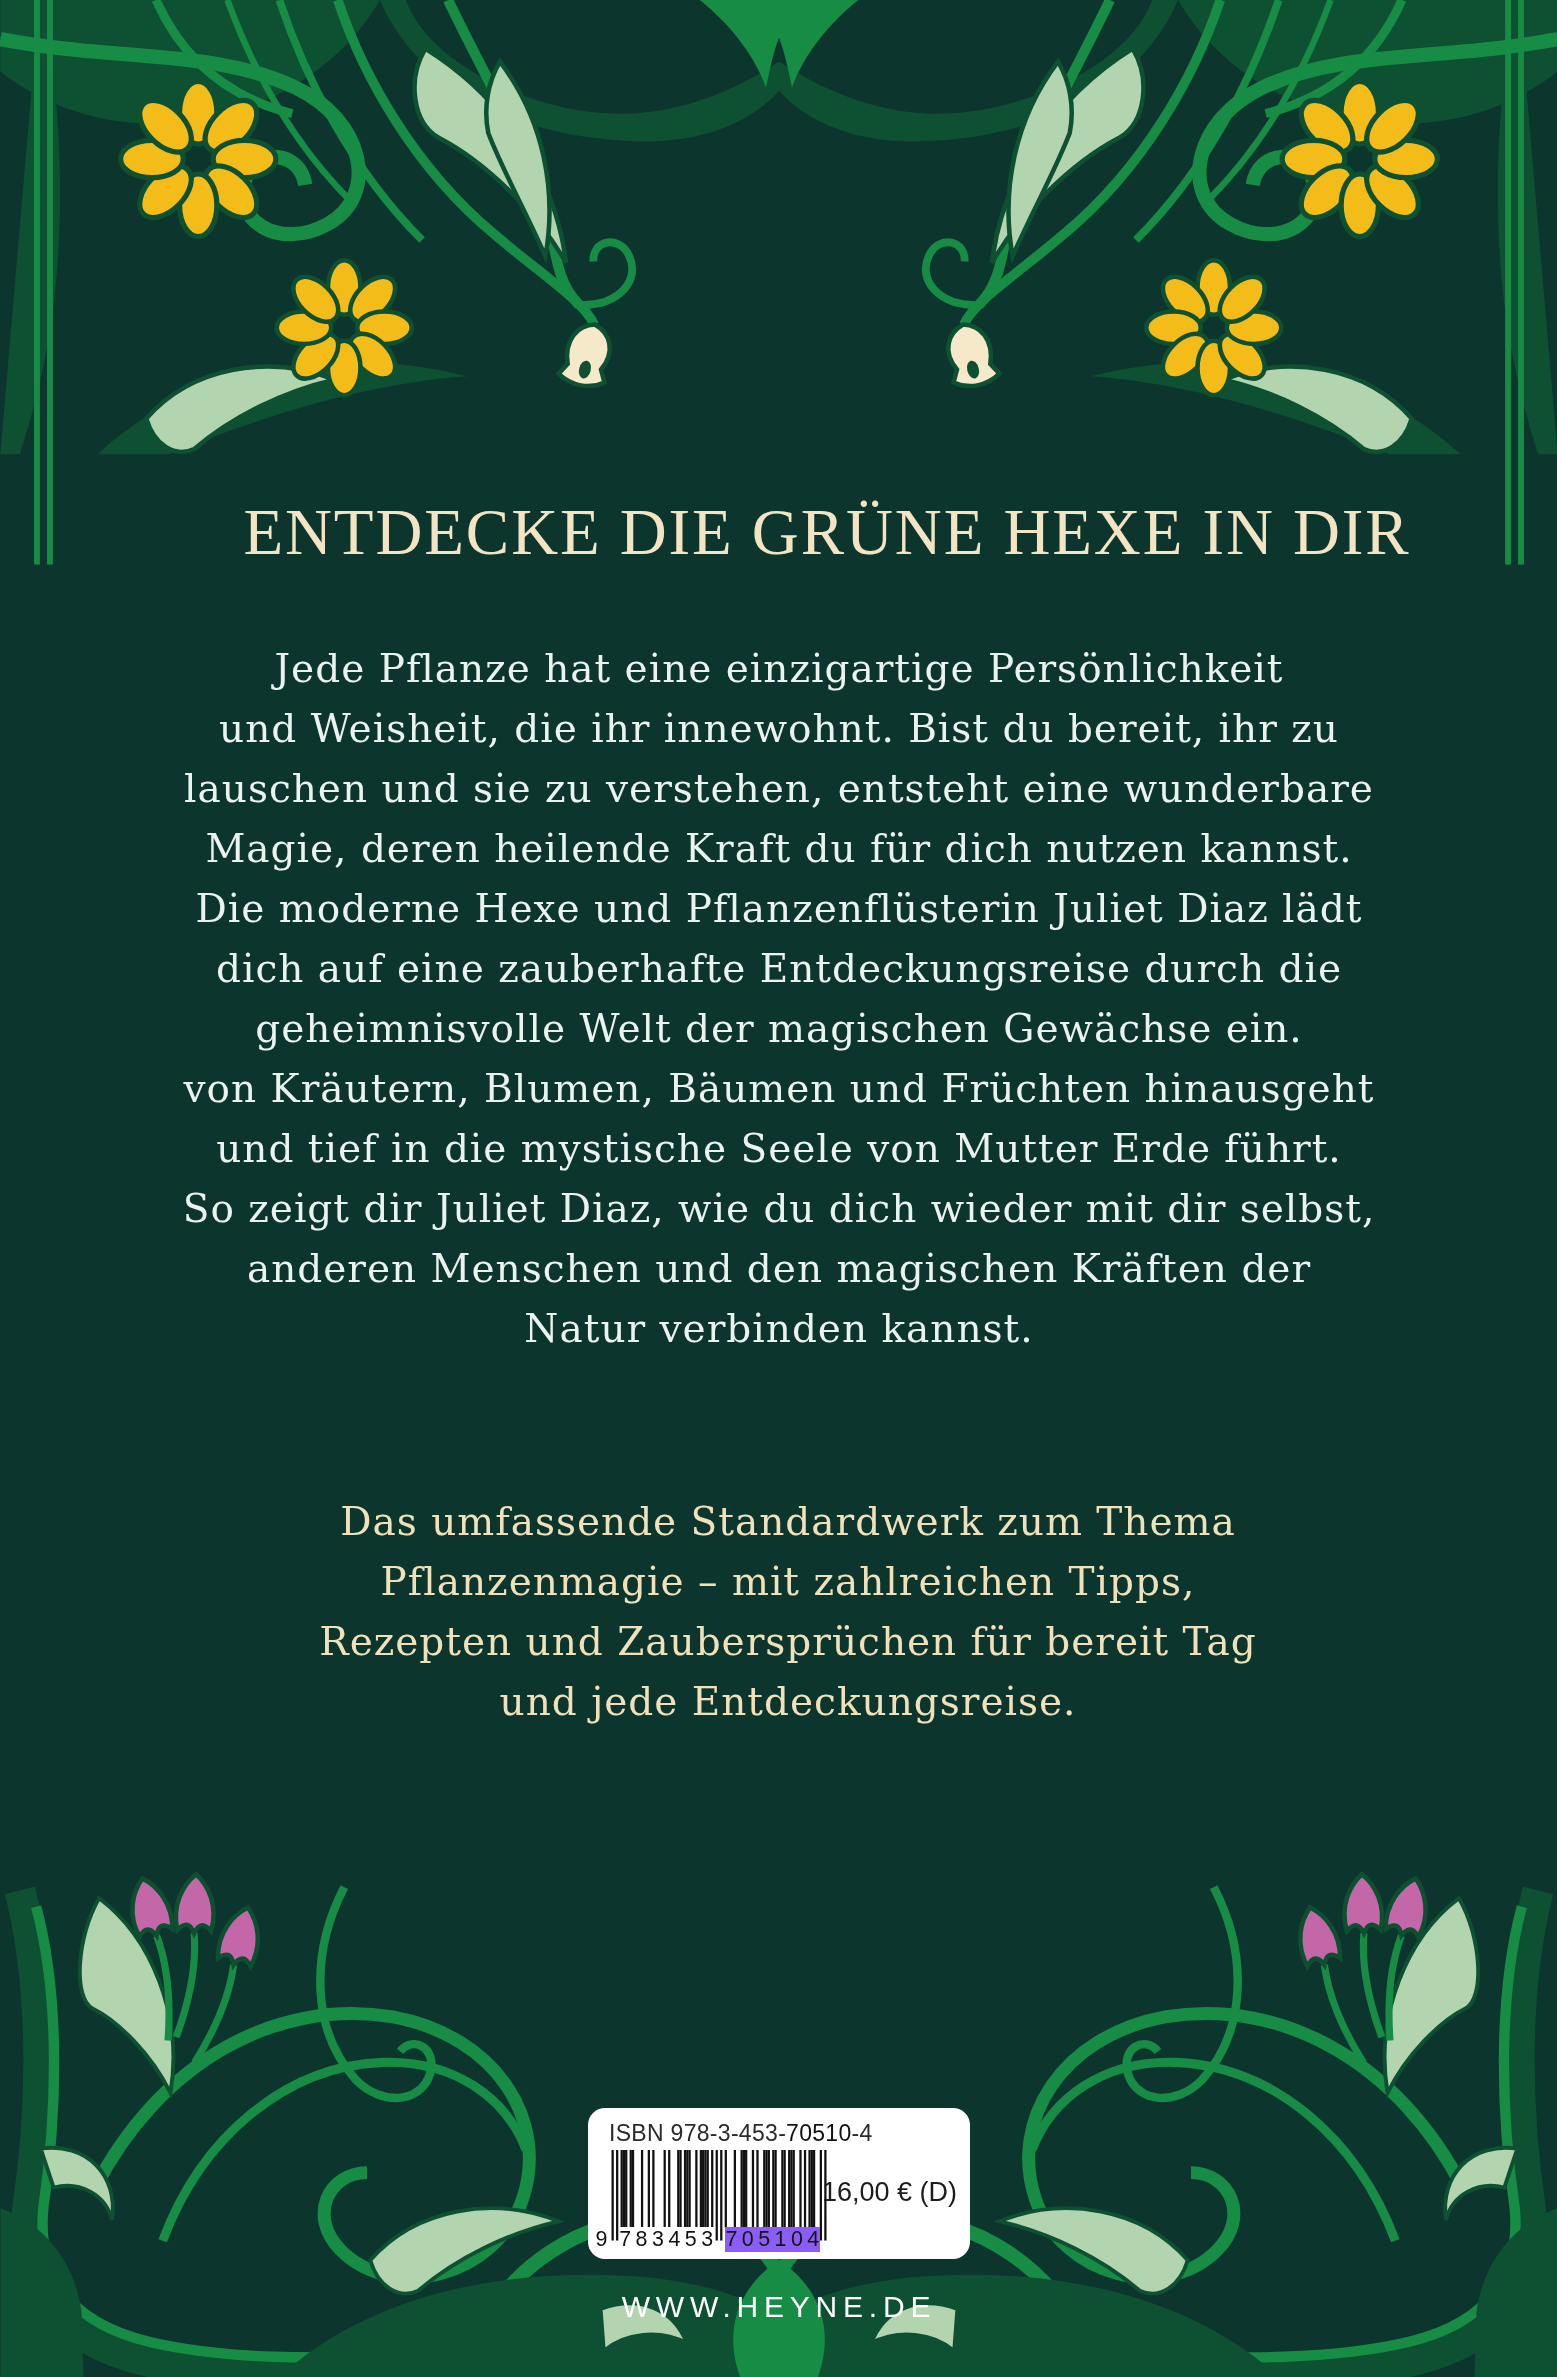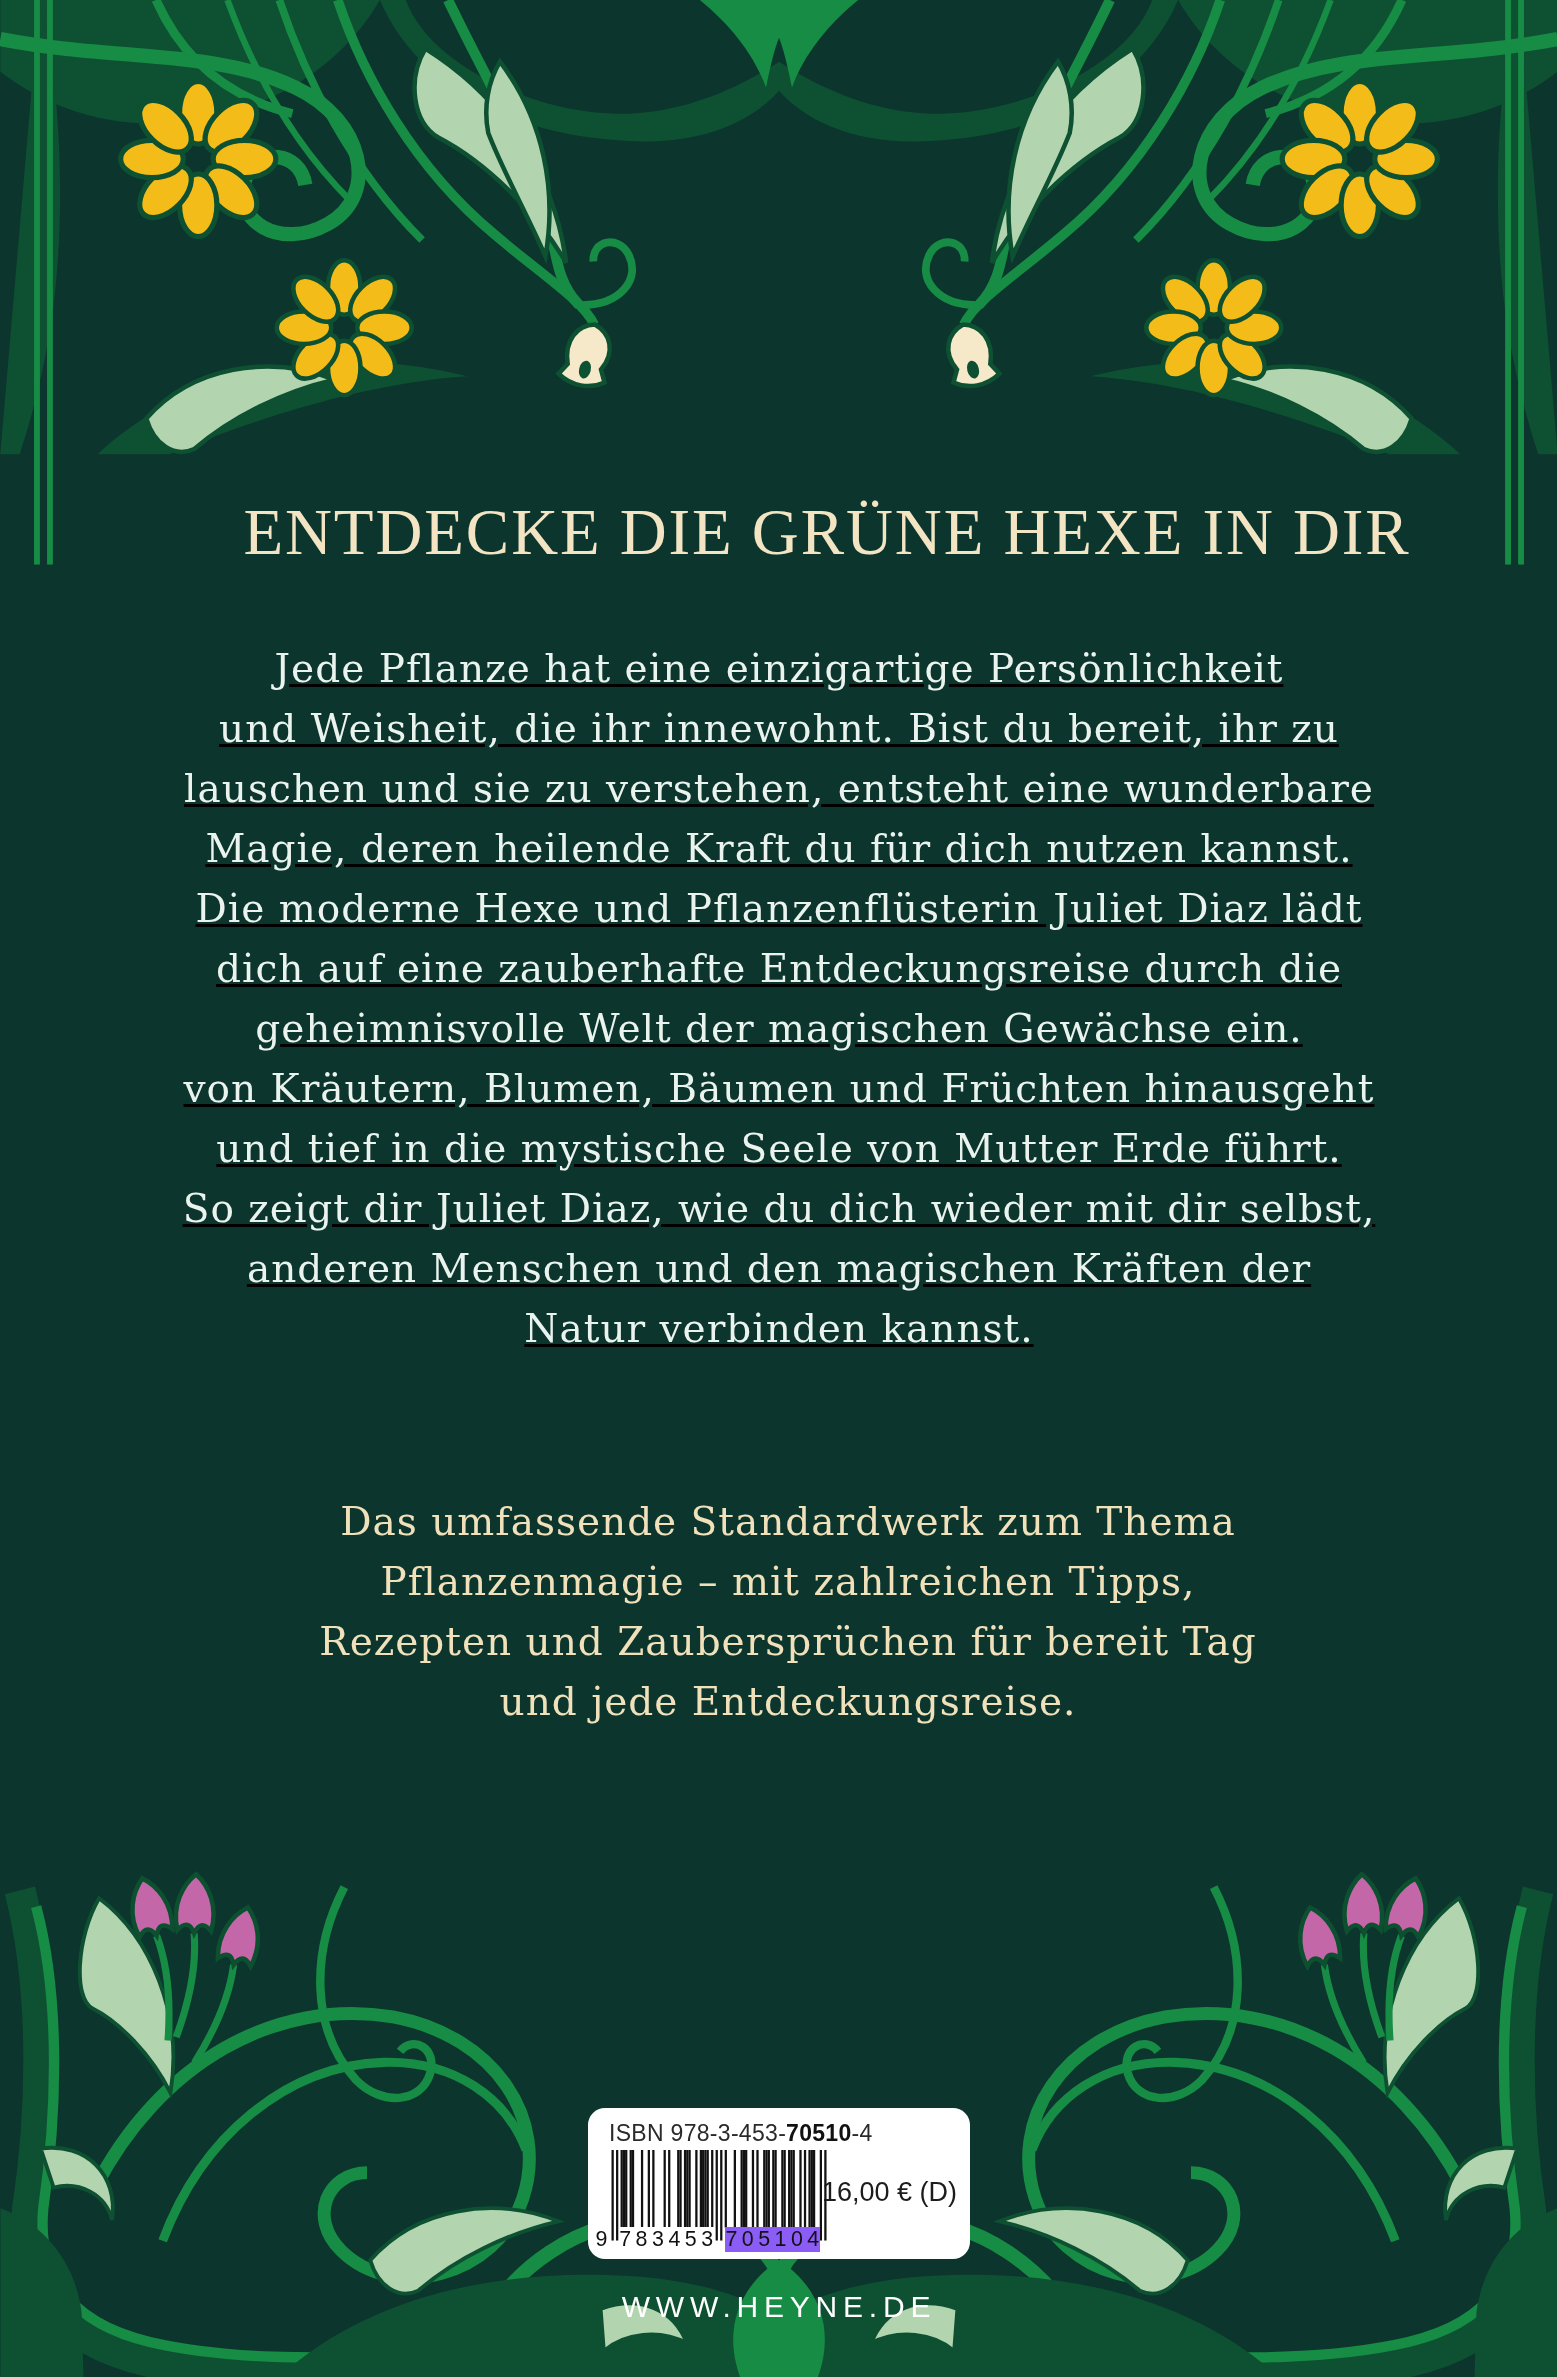--- a/index.html
+++ b/index.html
@@ -19,21 +19,21 @@
     text-align:center;
     font-family:"Liberation Serif", serif;
     font-size:65px;line-height:1.05;
     letter-spacing:1.9px;
     color:#f3e5c3;
     z-index:5;
     padding-left:48px;
   }
   .body-text{
     position:absolute;top:639px;left:0;width:1558px;
-    text-align:center;z-index:5;text-decoration:underline;
+    text-align:center;z-index:5;
   }
   .body-text .line{
     height:60px;line-height:60px;
     font-size:39px;letter-spacing:1px;
     color:#eaf3ed;
     white-space:nowrap;
   }
   .highlight-text{
     position:absolute;top:1492px;left:9px;width:1558px;
     text-align:center;z-index:5;
@@ -51,21 +51,21 @@
     background:#ffffff;border-radius:17px;
     z-index:6;
     font-family:"Liberation Sans", sans-serif;
     color:#1c1c1c;
   }
   .isbn-line{
     position:absolute;top:11.7px;left:21px;
     font-size:23px;letter-spacing:0.3px;color:#2a2a2a;
     white-space:nowrap;
   }
-  .isbn-line .bold{font-weight:700;color:#111;}
+  .isbn-line .bold{font-weight:400;color:#111;}
   .barcode-wrap{position:absolute;top:42px;left:23.4px;width:217px;height:104px;}
   .barcode-wrap svg{position:absolute;top:0;left:0;}
   .barcode-digits{
     position:absolute;top:77px;left:0;width:217px;height:23.4px;
     font-size:21.4px;color:#111;
   }
   .barcode-digits span{position:absolute;top:0;text-align:center;}
   .d-lead{left:-17px;width:14.3px;}
   .d-g1{left:7.8px;width:95px;background:#ffffff;letter-spacing:4.5px;}
   .d-g2{left:114px;width:95px;background:#8b5cf6;letter-spacing:4.5px;}

